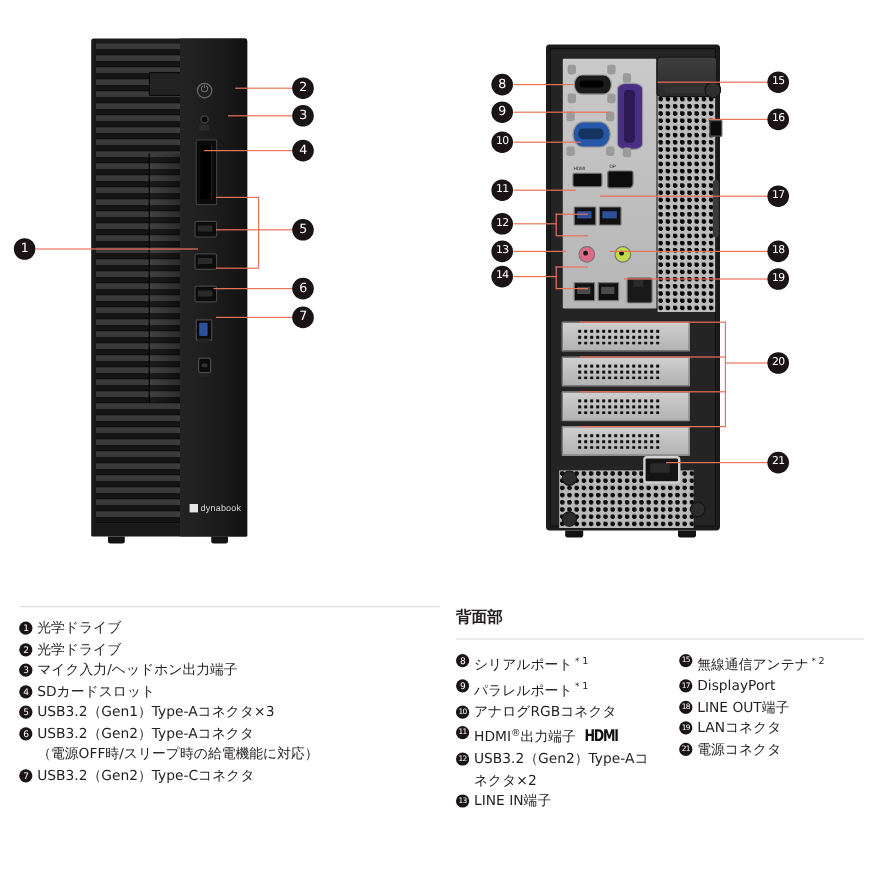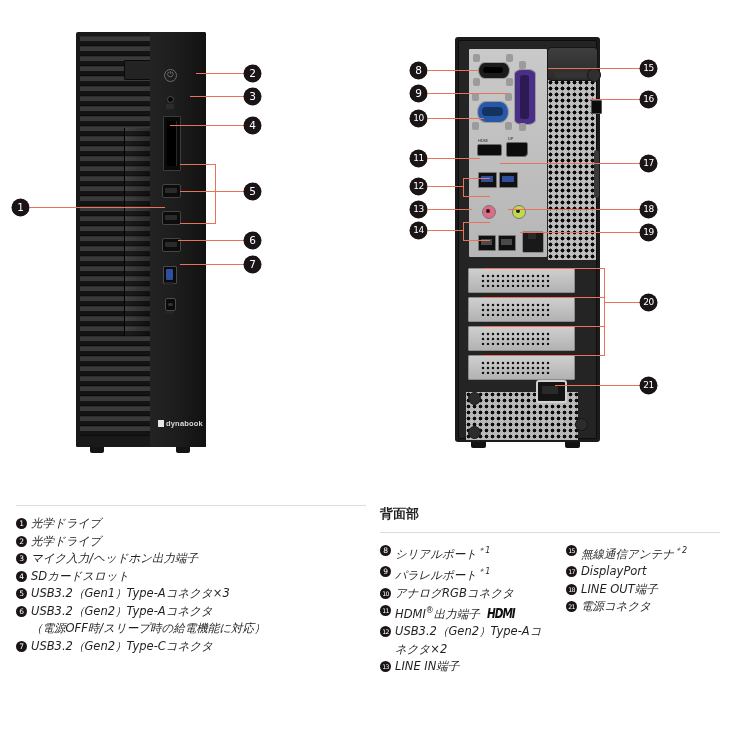--- a/index.html
+++ b/index.html
@@ -116,21 +116,21 @@
   }
   .fp-mark{position:absolute;left:15px;width:9px;height:3px;background:#242424;border-radius:1px;}
   .fp-mark.m1{top:250px;}
   .fp-mark.m2{top:279px;}
 
   #front-logo{
     position:absolute;left:8px;top:385px;width:45px;height:12px;
     display:flex;align-items:center;gap:2px;
   }
   #front-logo .sq{width:7px;height:7px;background:#e6e6e6;}
-  #front-logo .wd{color:#d8d8d8;font-size:7.5px;font-weight:bold;letter-spacing:0.2px;}
+  #front-logo .wd{color:#d8d8d8;font-size:7.5px;font-weight:normal;letter-spacing:0.2px;}
   .front-foot{position:absolute;bottom:-6px;width:14px;height:6px;background:#141414;border-radius:0 0 2px 2px;}
   .front-foot.l{left:14px;}
   .front-foot.r{left:100px;}
 
   
   #rear-unit{
     position:absolute;left:455px;top:37px;width:145px;height:405px;
     background:#1b1b1b;border-radius:3px;
   }
   #rear-shell{
@@ -306,21 +306,21 @@
   }
   ul.legitems li .num{
     flex:0 0 auto;
     display:inline-block;width:11px;height:11px;line-height:11px;
     margin-top:3px;
     border-radius:50%;background:#1a1416;color:#fff;
     font-size:7.5px;text-align:center;letter-spacing:-0.4px;
     font-family:"DejaVu Sans",sans-serif;
   }
   ul.legitems li .num.wide{font-size:6.2px;letter-spacing:-0.6px;}
-  ul.legitems li .txt{flex:1 1 auto;font-style:italic;}
+  ul.legitems li .txt{flex:1 1 auto;}
   ul.legitems li.sub{padding-left:15px;justify-content:flex-end;}
   .sup{font-size:8px;vertical-align:super;}
   .hdmi-badge{
     display:inline-block;margin-left:7px;
     font-weight:bold;font-size:10px;letter-spacing:-1px;
     color:#111;font-family:"DejaVu Sans",sans-serif;
     transform:scaleY(1.35) scaleX(1.05);
     transform-origin:left center;
     position:relative;top:-1px;
   }
@@ -556,20 +556,24 @@
           </li>
           <li>
             <span class="num wide">17</span>
             <span class="txt">DisplayPort</span>
           </li>
           <li>
             <span class="num wide">18</span>
             <span class="txt">LINE OUT端子</span>
           </li>
           <li>
+            <span class="num wide">19</span>
+            <span class="txt">LANコネクタ</span>
+          </li>
+          <li>
             <span class="num wide">21</span>
             <span class="txt">電源コネクタ</span>
           </li>
         </ul>
       </div>
     </div>
   </div>
 
 </div>
 

